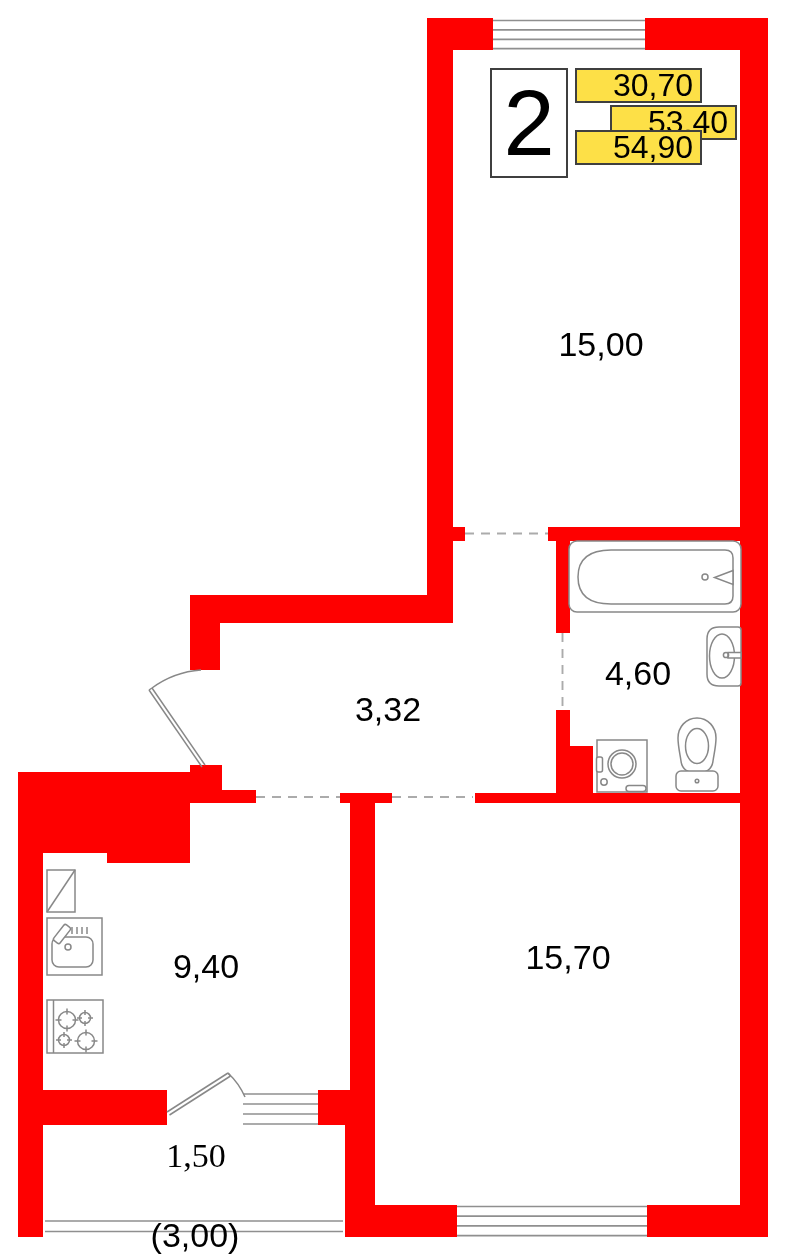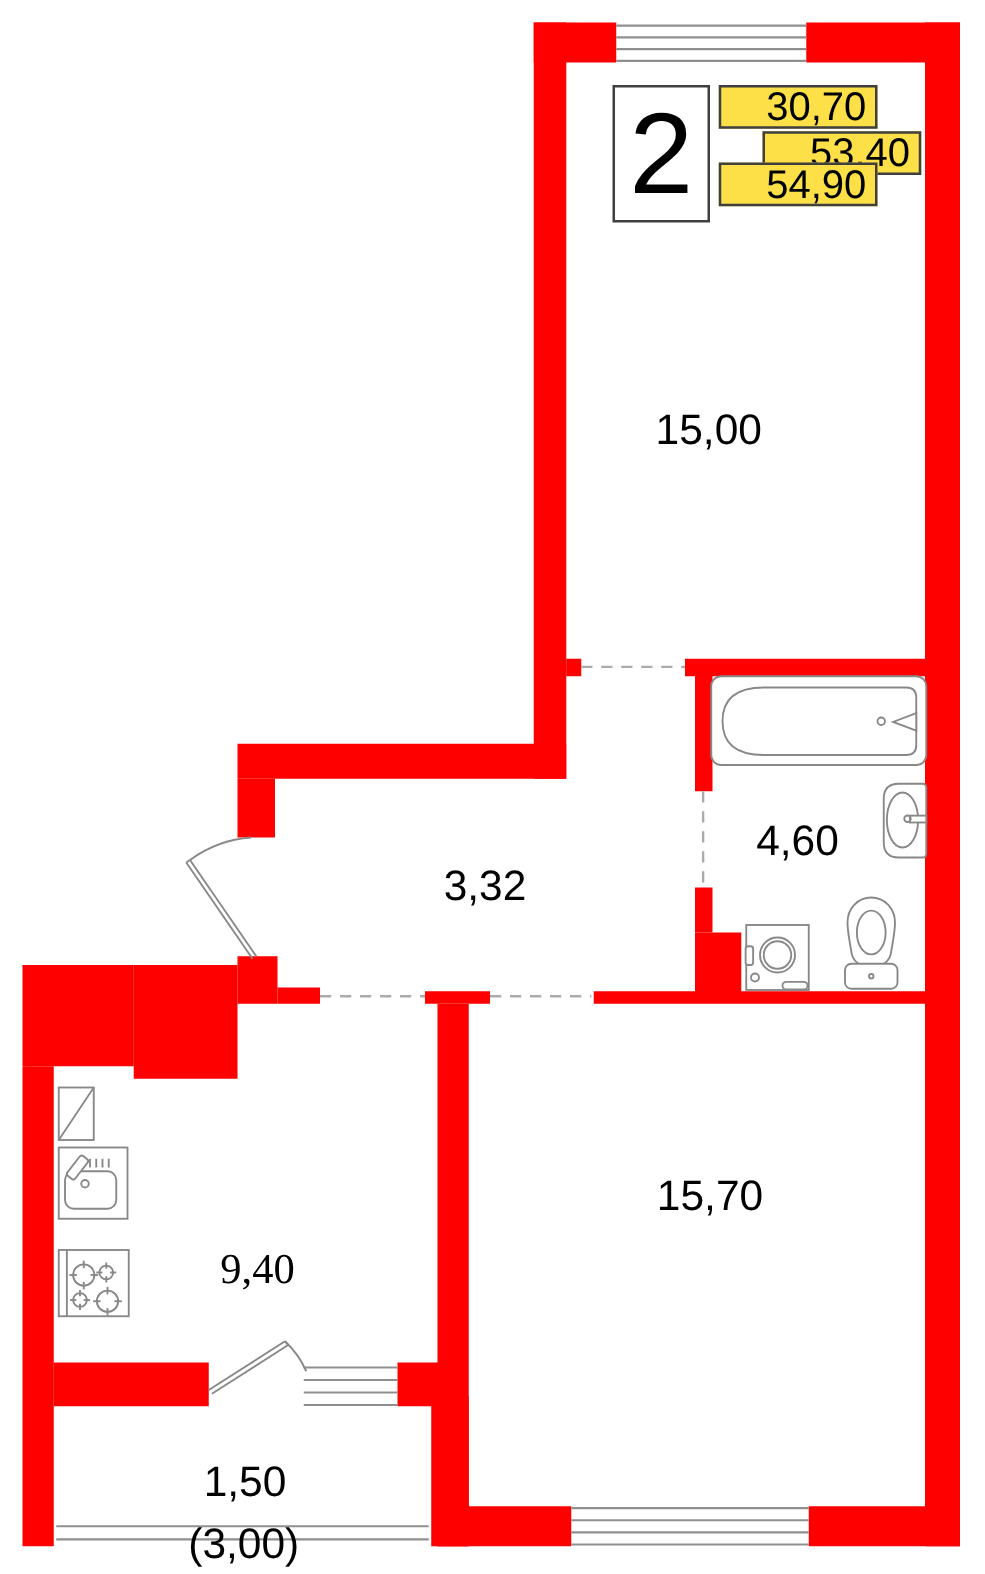--- a/index.html
+++ b/index.html
@@ -167,26 +167,26 @@
       <line class="fxn" x1="56" y1="1040" x2="61" y2="1040"></line>
       <line class="fxn" x1="67" y1="1040" x2="72" y2="1040"></line>
       <circle class="fxn" cx="86" cy="1041" r="8.5"></circle>
       <line class="fxn" x1="86" y1="1029.5" x2="86" y2="1035.5"></line>
       <line class="fxn" x1="86" y1="1046.5" x2="86" y2="1052.5"></line>
       <line class="fxn" x1="74.5" y1="1041" x2="80.5" y2="1041"></line>
       <line class="fxn" x1="91.5" y1="1041" x2="97.5" y2="1041"></line>
     </g>
   </svg>
 
-  <div class="label" style="left:567px;top:345px;">15,00</div>
+  <div class="label" style="left:601px;top:345px;">15,00</div>
   <div class="label" style="left:388px;top:710px;">3,32</div>
   <div class="label" style="left:638px;top:674px;">4,60</div>
-  <div class="label" style="left:206px;top:1016px;font-family:Liberation Serif, serif;">9,40</div>
+  <div class="label" style="left:206px;top:967px;">9,40</div>
   <div class="label" style="left:568px;top:958px;">15,70</div>
-  <div class="label" style="left:196px;top:1187px;">1,50</div>
+  <div class="label" style="left:196px;top:1156px;font-family:Liberation Serif, serif;">1,50</div>
   <div class="label" style="left:195px;top:1195px;margin-top:41px;">(3,00)</div>
 
   <div>
     <div class="infobox-cell">2</div>
     <div class="inforow" style="top:68px;">30,70</div>
     <div class="inforow" style="top:105px;margin-left:35px;">53,40</div>
     <div class="inforow" style="top:130px;">54,90</div>
   </div>
 
 </div>

